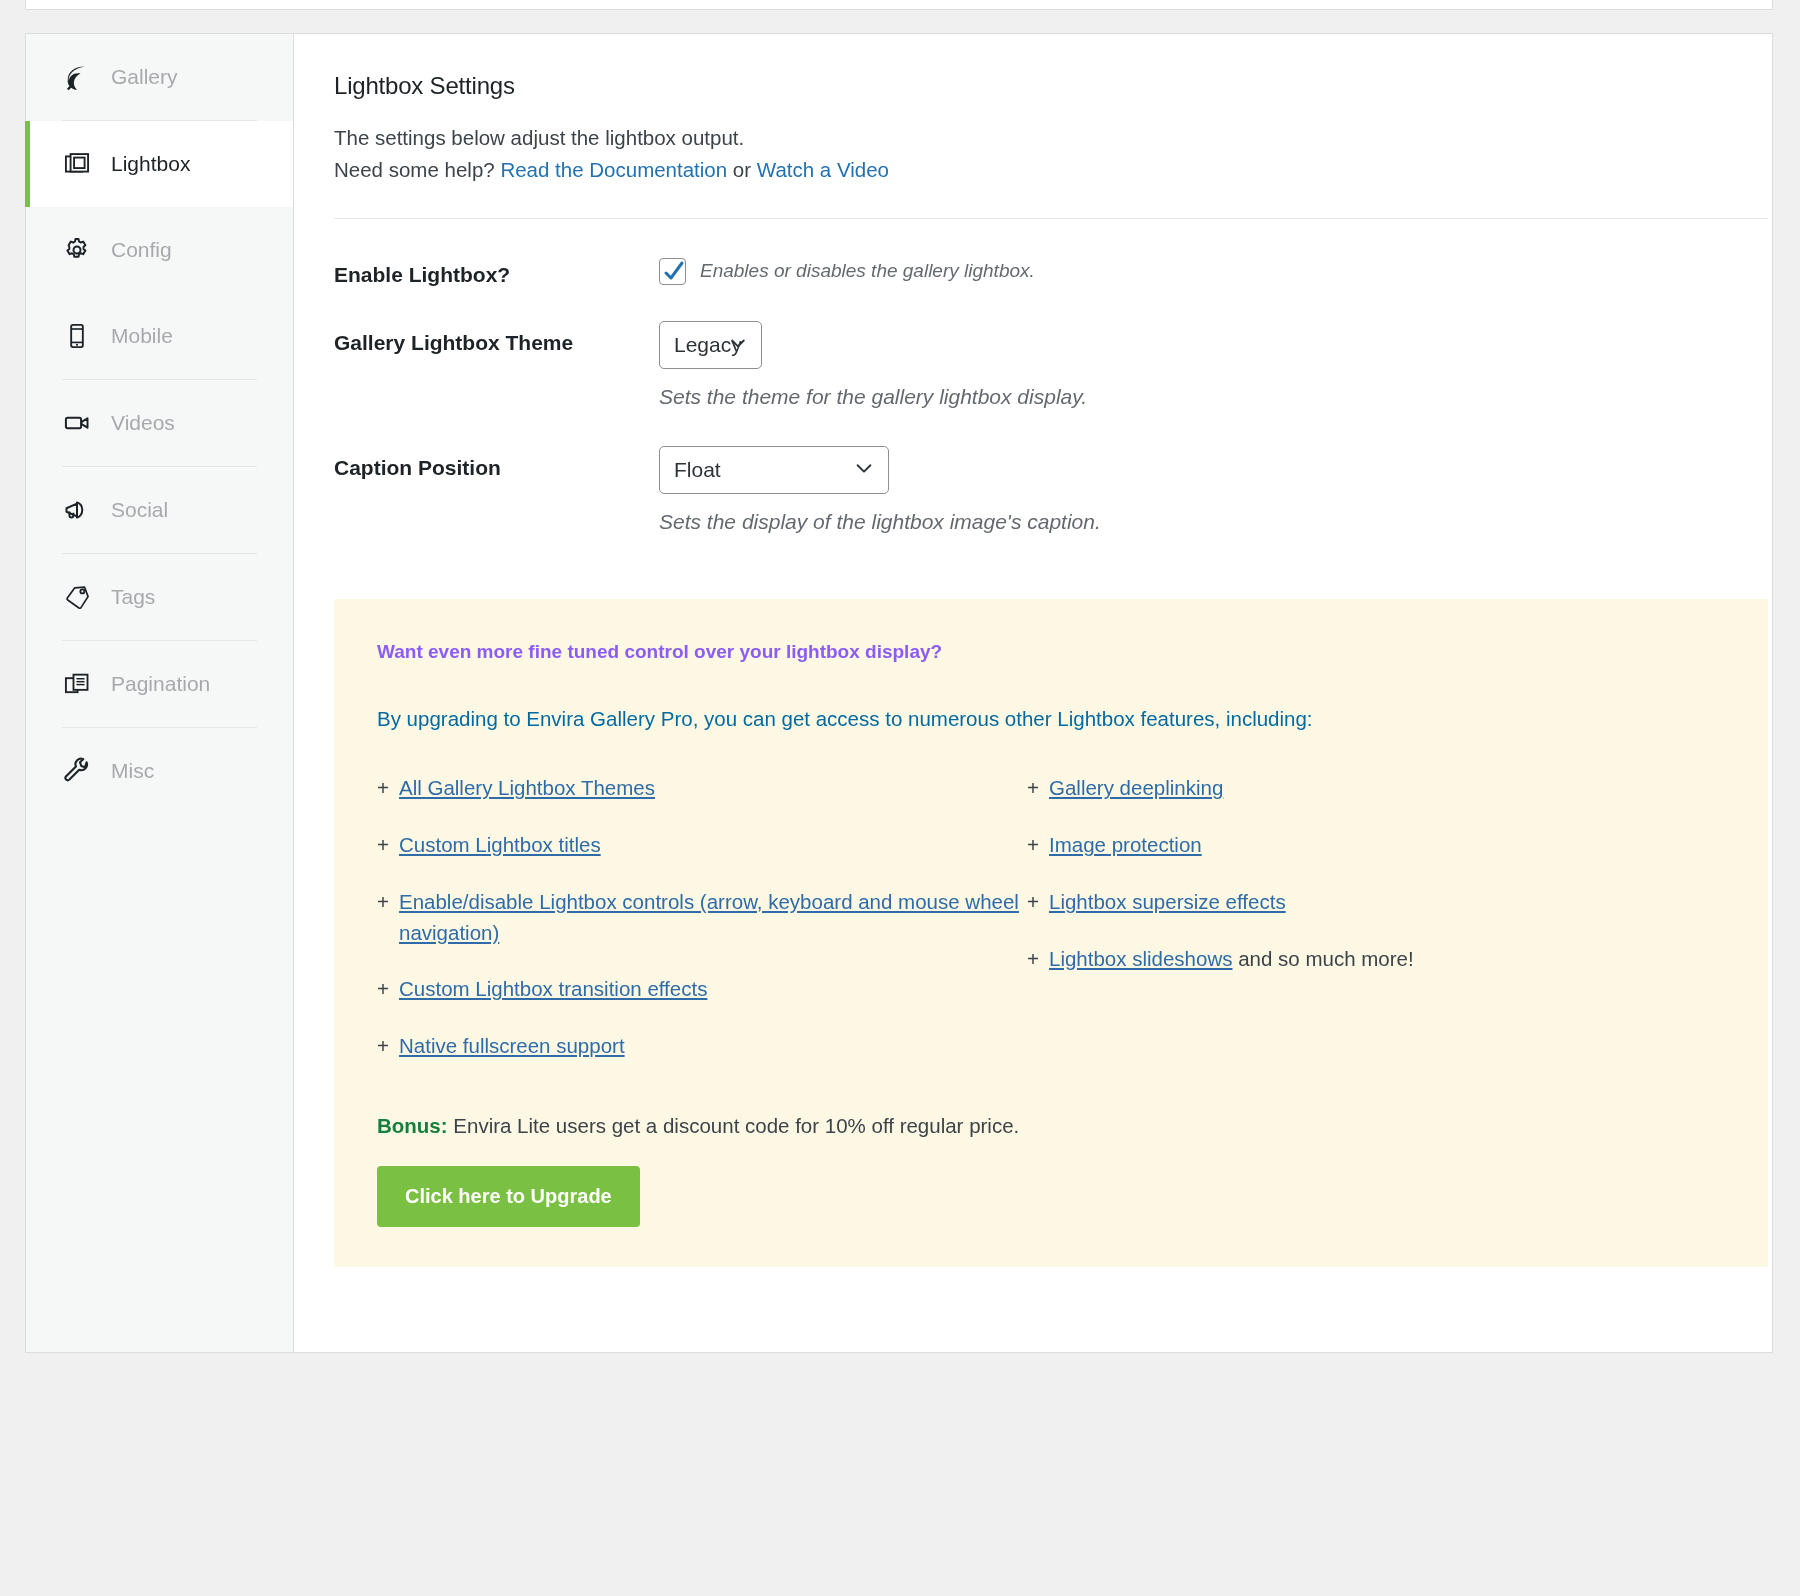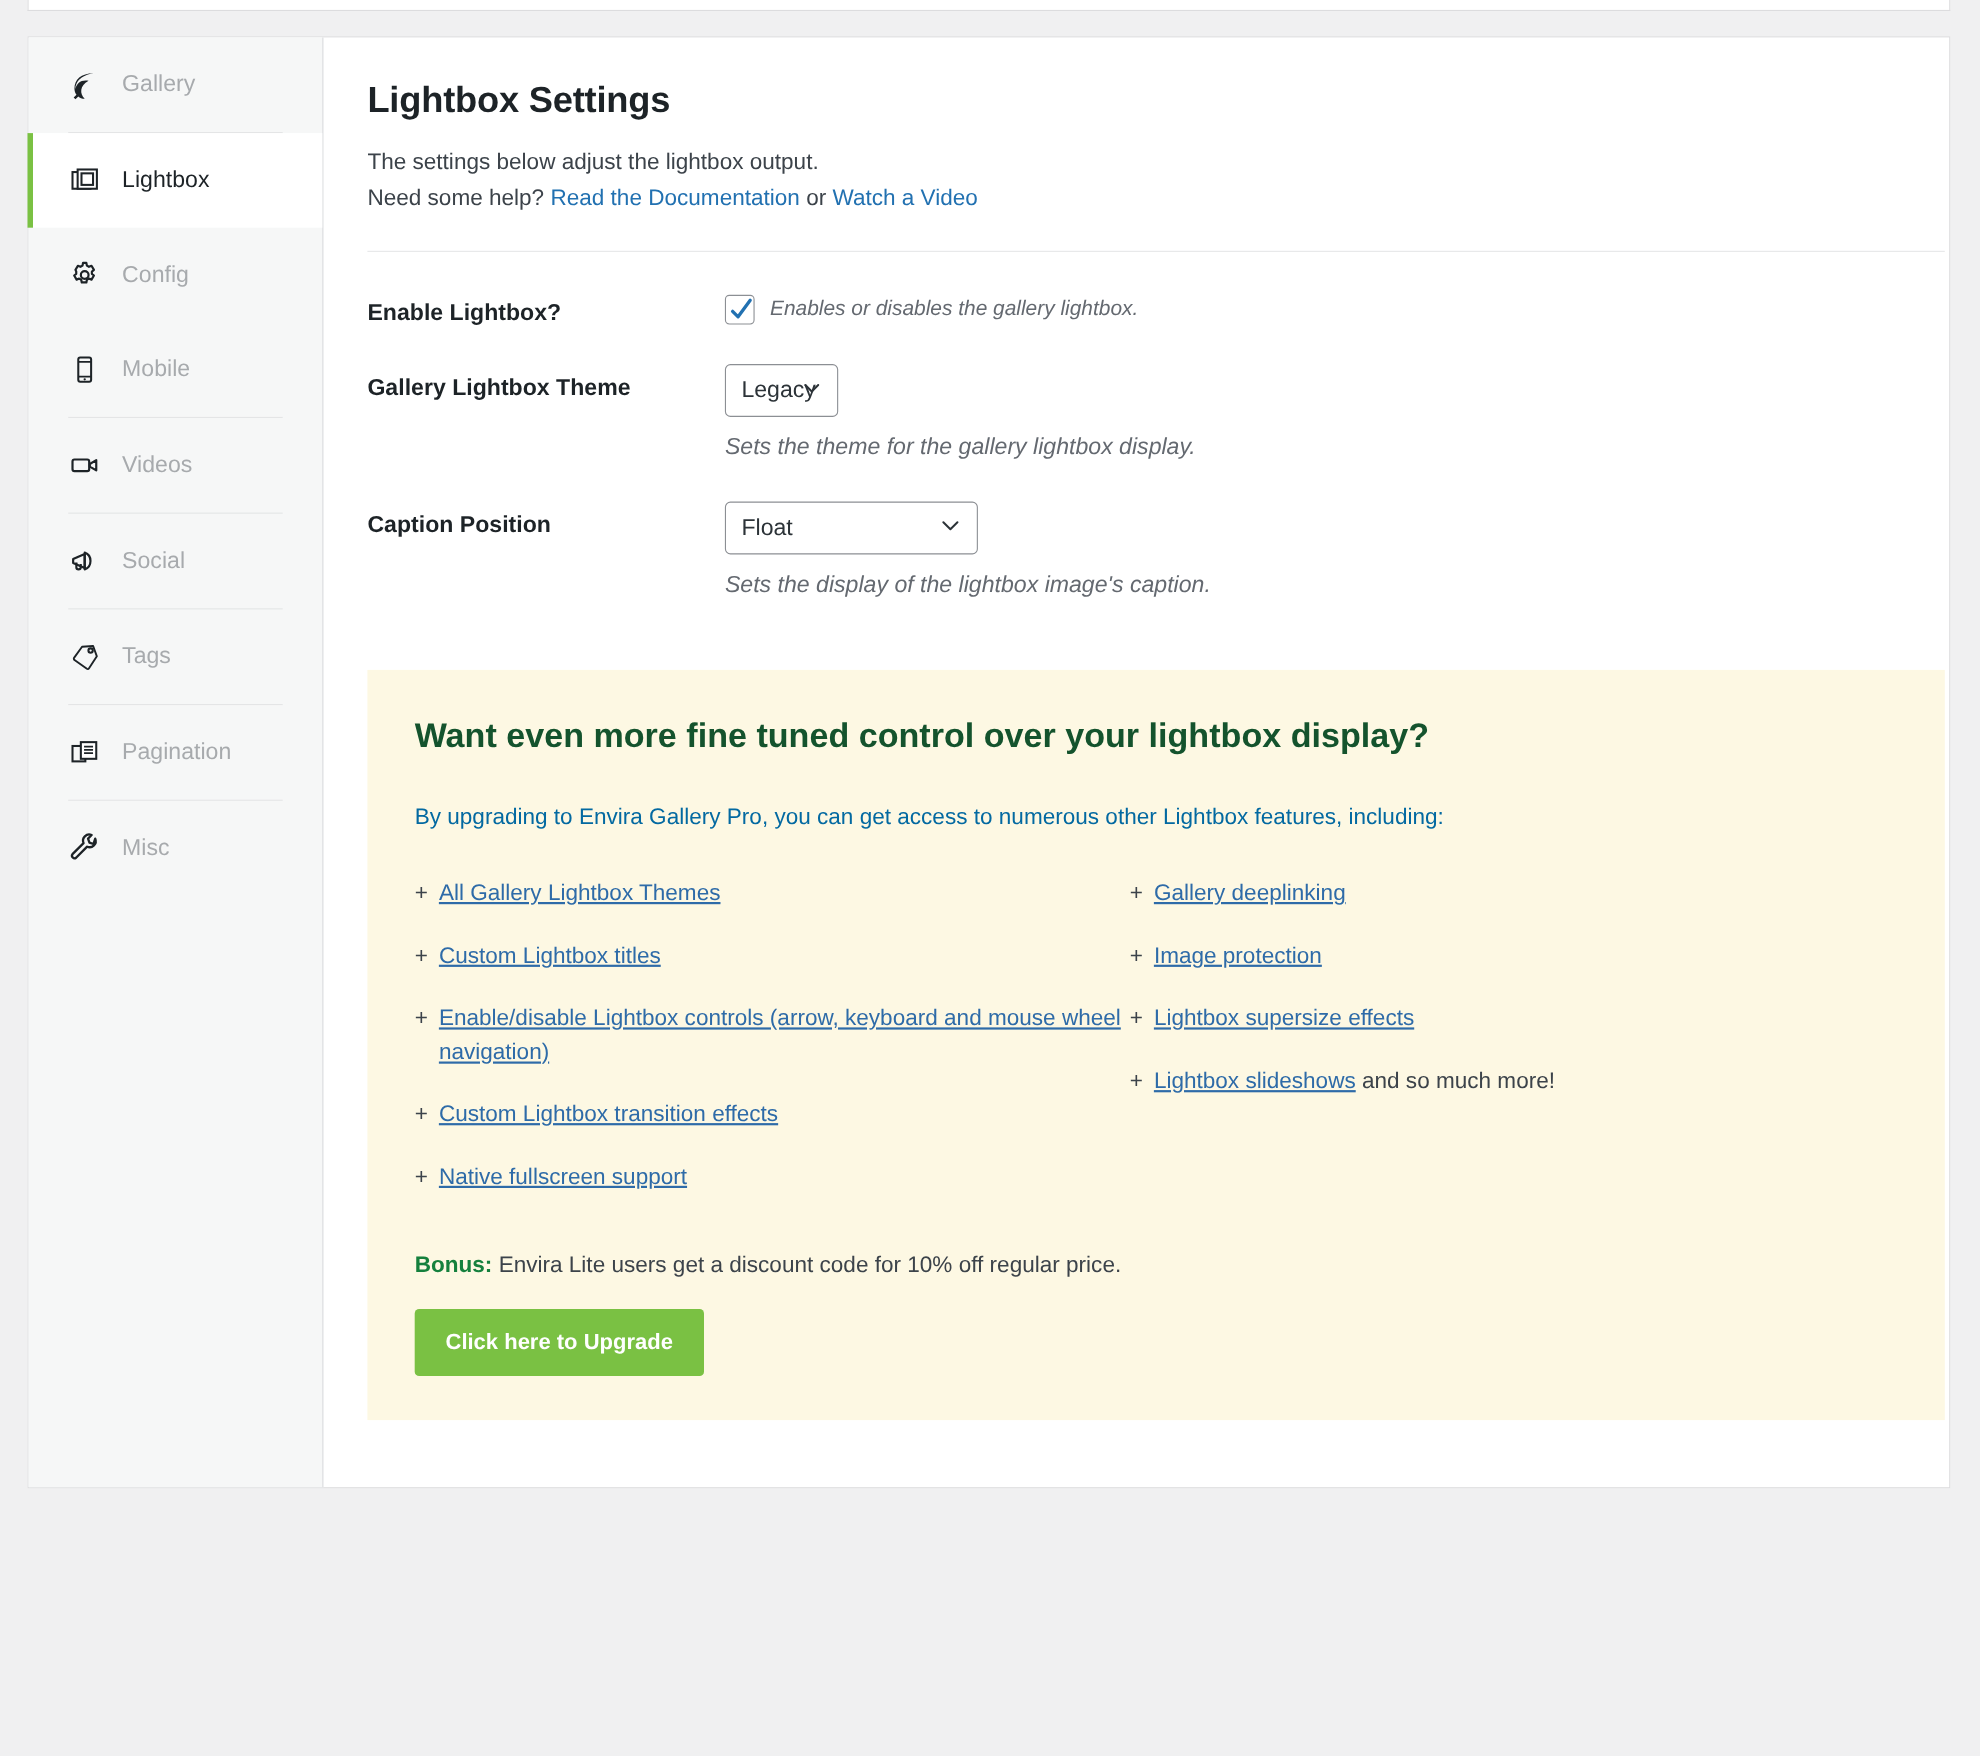--- a/index.html
+++ b/index.html
@@ -80,22 +80,22 @@
     margin: 0 36px;
   }
 
   
   .main {
     flex: 1 1 auto;
     padding: 38px 40px 0 40px;
     position: relative;
   }
   h1.page-title {
-    font-size: 33px;
-    font-weight: bold;
+    font-size: 24px;
+    font-weight: normal;
     color: #1d2327;
     margin: 0 0 22px 0;
     letter-spacing: -0.2px;
   }
   .intro {
     font-size: 20.5px;
     color: #3c434a;
     line-height: 1.55;
     margin: 0;
   }
@@ -177,23 +177,23 @@
 
   
   .promo {
     margin-top: 62px;
     background: #fdf8e3;
     padding: 42px 43px 40px 43px;
     width: 1434px;
   }
   .promo h2 {
     margin: 0 0 44px 0;
-    font-size: 31px;
+    font-size: 19px;
     font-weight: bold;
-    color: #14532d;
+    color: #8b5cf6;
   }
   .promo p.lead {
     margin: 0 0 42px 0;
     font-size: 20.5px;
     color: #0369a1;
   }
   .promo-cols {
     display: flex;
     gap: 0;
   }

